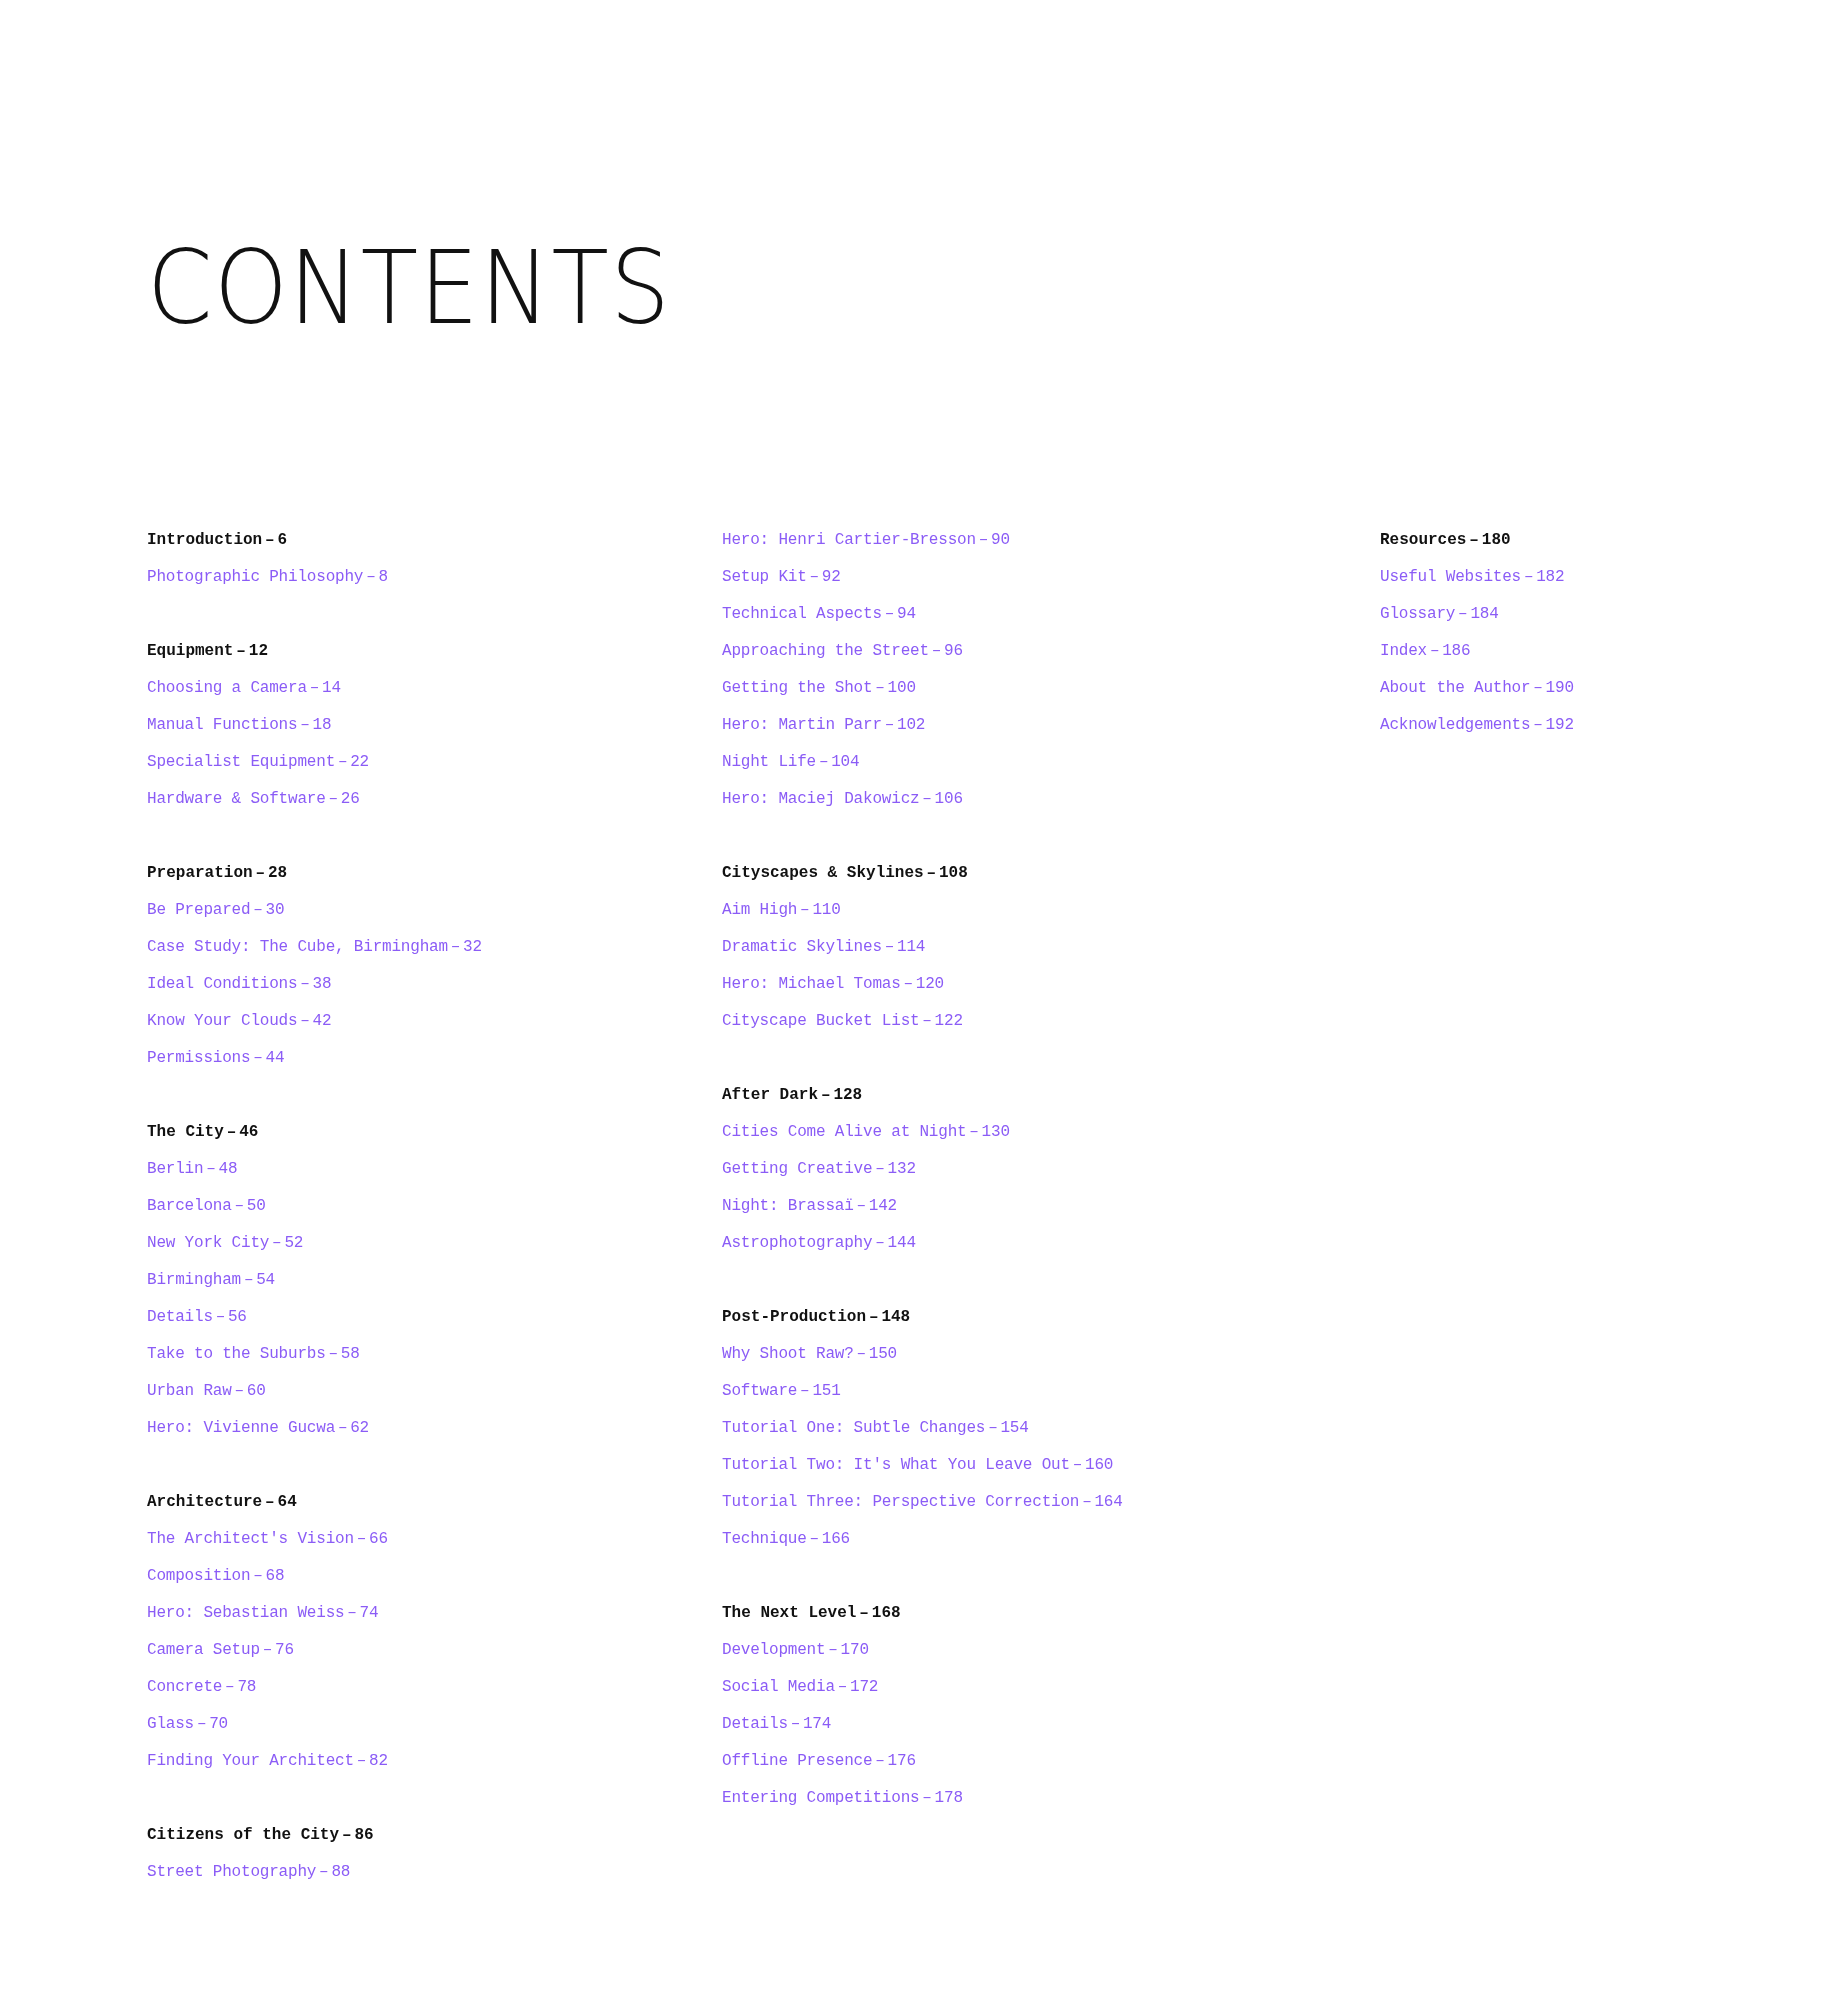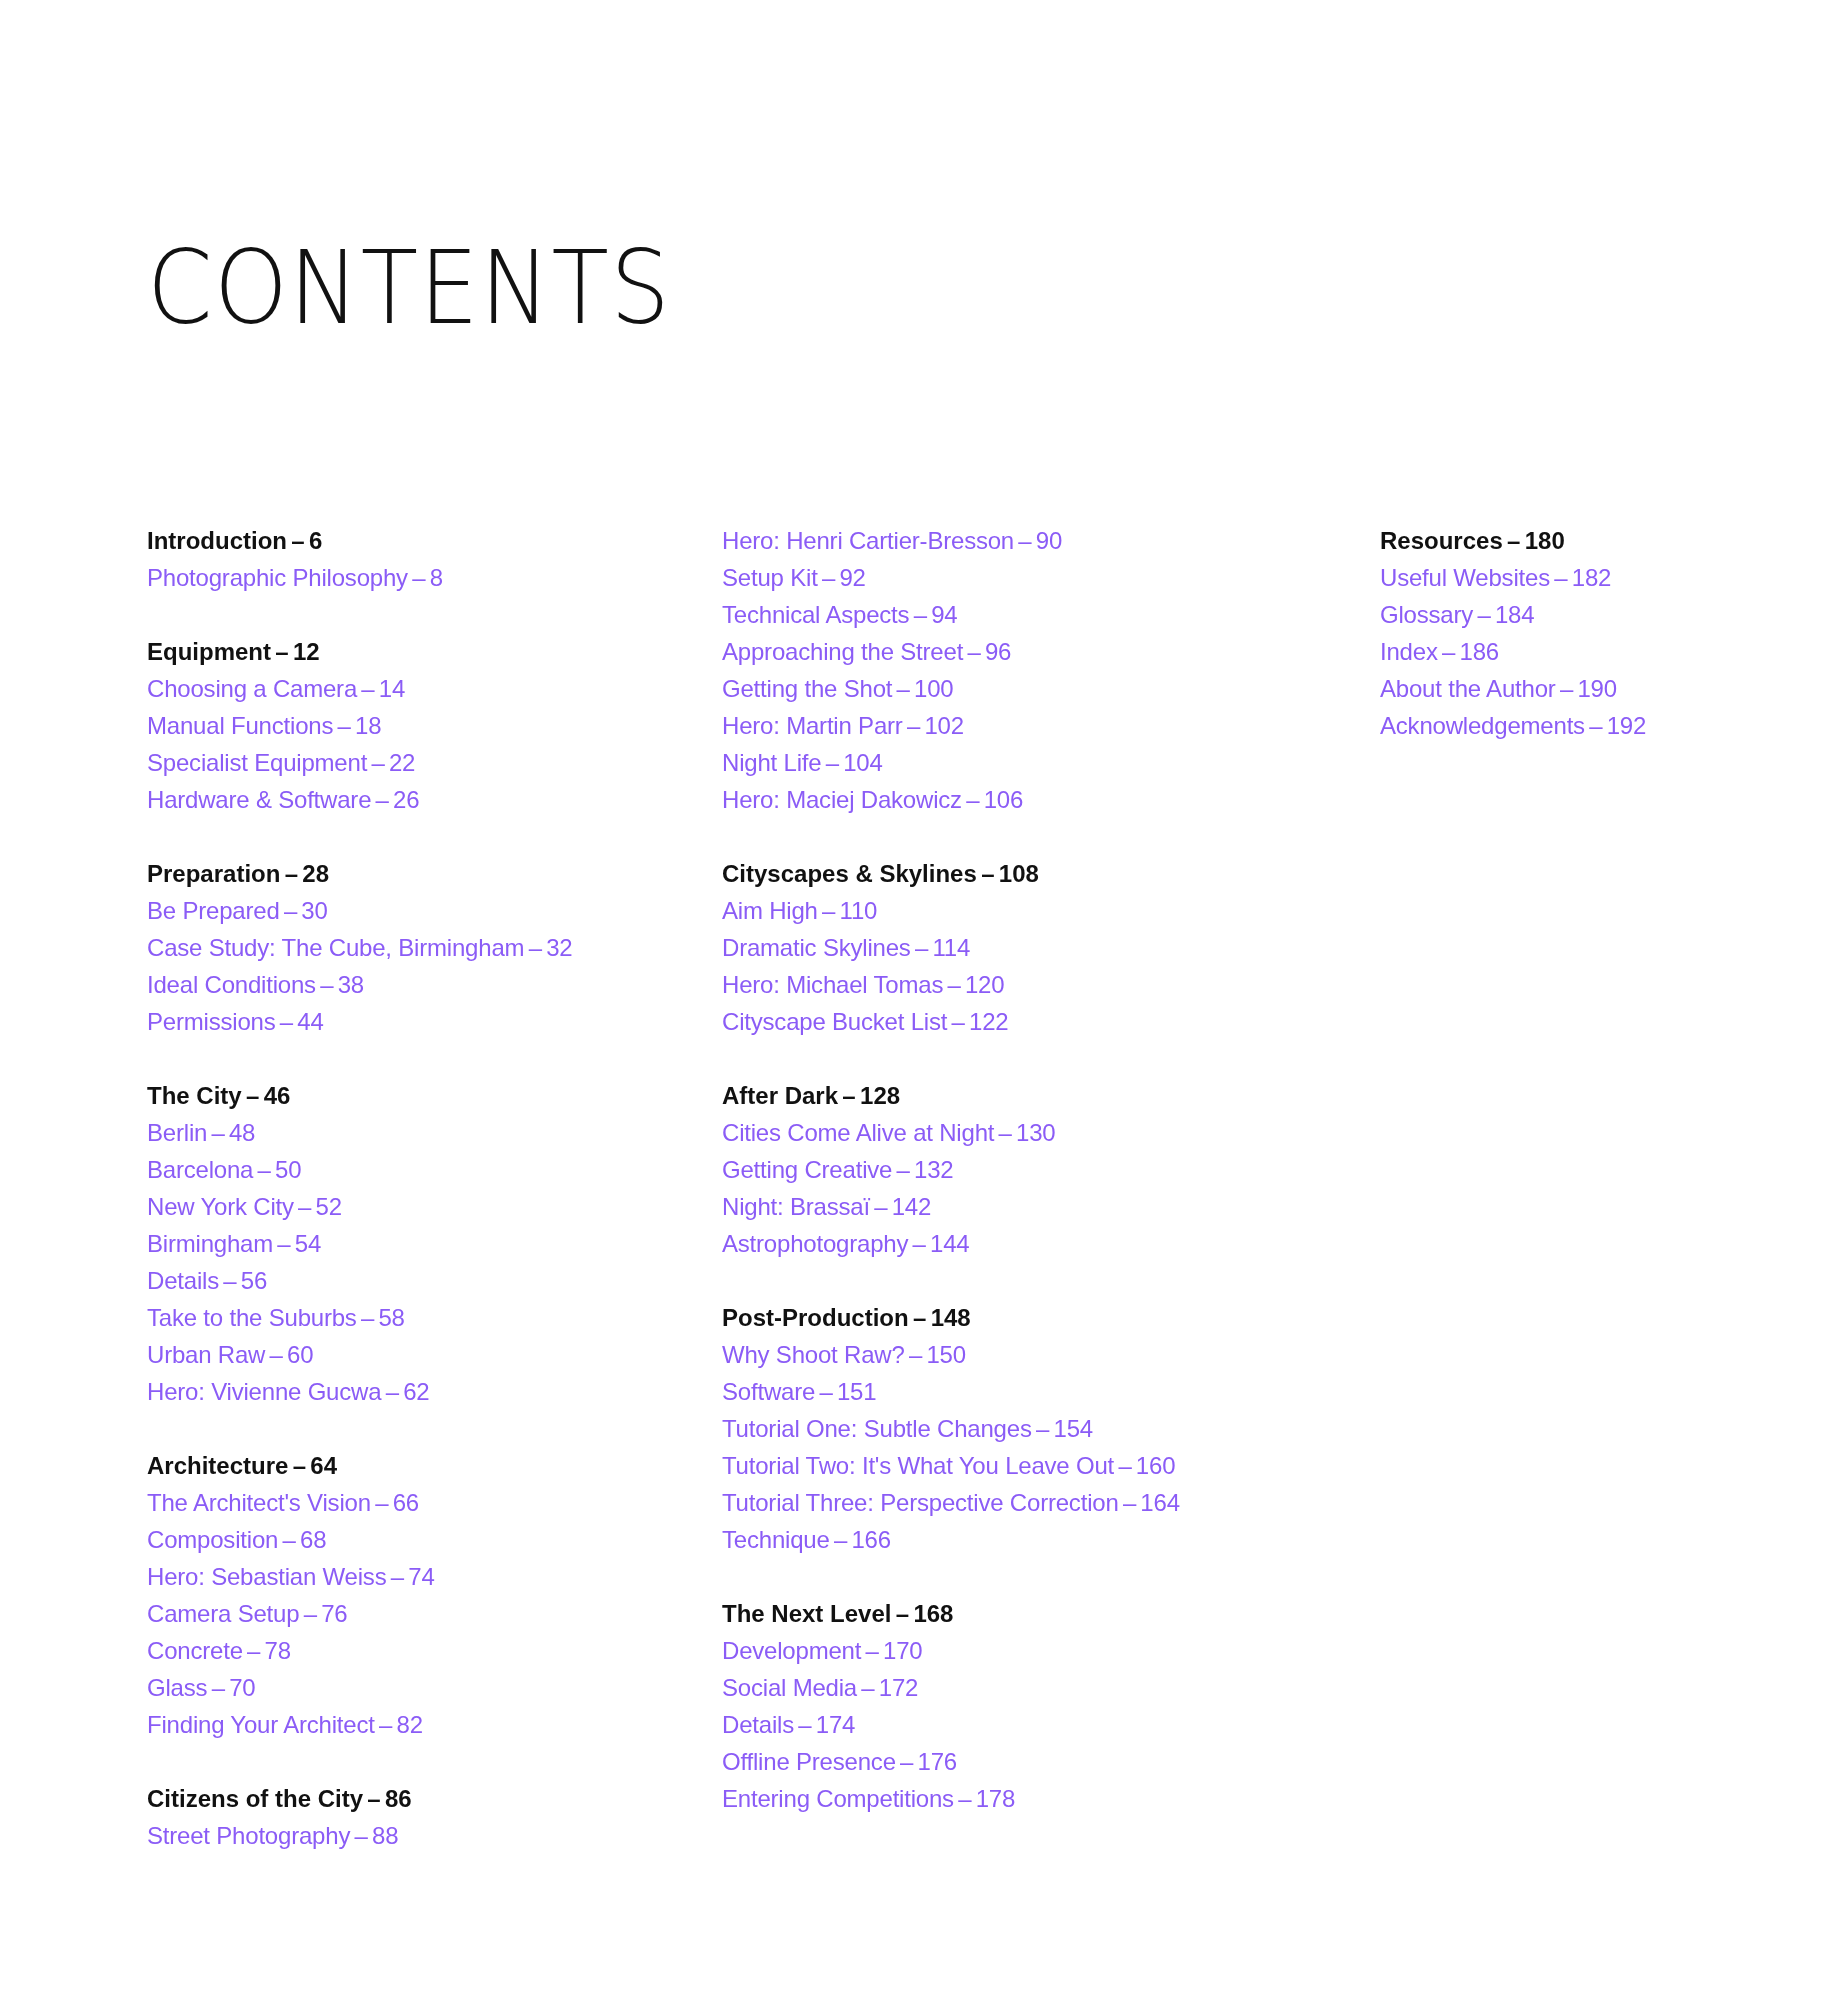--- a/index.html
+++ b/index.html
@@ -26,22 +26,22 @@
     letter-spacing: 1.4px;
     color: #111111;
     -webkit-text-stroke: 0px;
     transform: scaleX(0.93);
     transform-origin: left top;
     font-stretch: condensed;
   }
   .toc-column {
     position: absolute;
     top: 522px;
-    font-family: Liberation Sans, sans-serif;
-    font-size: 24px;
+    font-family: Liberation Mono, monospace;
+    font-size: 16px;
     line-height: 37px;
     white-space: nowrap;
   }
   .col-1 { left: 147px; }
   .col-2 { left: 722px; }
   .col-3 { left: 1343px; margin-left: 37px; }
   .toc-section {
     margin: 0 0 37px 0;
     padding: 0;
     list-style: none;
@@ -77,20 +77,21 @@
         <span class="toc-item"><span class="label">Choosing a Camera</span><span class="sep">–</span><span class="page">14</span></span>
         <span class="toc-item"><span class="label">Manual Functions</span><span class="sep">–</span><span class="page">18</span></span>
         <span class="toc-item"><span class="label">Specialist Equipment</span><span class="sep">–</span><span class="page">22</span></span>
         <span class="toc-item"><span class="label">Hardware &amp; Software</span><span class="sep">–</span><span class="page">26</span></span>
       </div>
       <div class="toc-section">
         <span class="toc-heading"><span class="label">Preparation</span><span class="sep">–</span><span class="page">28</span></span>
         <span class="toc-item"><span class="label">Be Prepared</span><span class="sep">–</span><span class="page">30</span></span>
         <span class="toc-item"><span class="label">Case Study: The Cube, Birmingham</span><span class="sep">–</span><span class="page">32</span></span>
         <span class="toc-item"><span class="label">Ideal Conditions</span><span class="sep">–</span><span class="page">38</span></span>
+        <span class="toc-item"><span class="label">Know Your Clouds</span><span class="sep">–</span><span class="page">42</span></span>
         <span class="toc-item"><span class="label">Permissions</span><span class="sep">–</span><span class="page">44</span></span>
       </div>
       <div class="toc-section">
         <span class="toc-heading"><span class="label">The City</span><span class="sep">–</span><span class="page">46</span></span>
         <span class="toc-item"><span class="label">Berlin</span><span class="sep">–</span><span class="page">48</span></span>
         <span class="toc-item"><span class="label">Barcelona</span><span class="sep">–</span><span class="page">50</span></span>
         <span class="toc-item"><span class="label">New York City</span><span class="sep">–</span><span class="page">52</span></span>
         <span class="toc-item"><span class="label">Birmingham</span><span class="sep">–</span><span class="page">54</span></span>
         <span class="toc-item"><span class="label">Details</span><span class="sep">–</span><span class="page">56</span></span>
         <span class="toc-item"><span class="label">Take to the Suburbs</span><span class="sep">–</span><span class="page">58</span></span>

